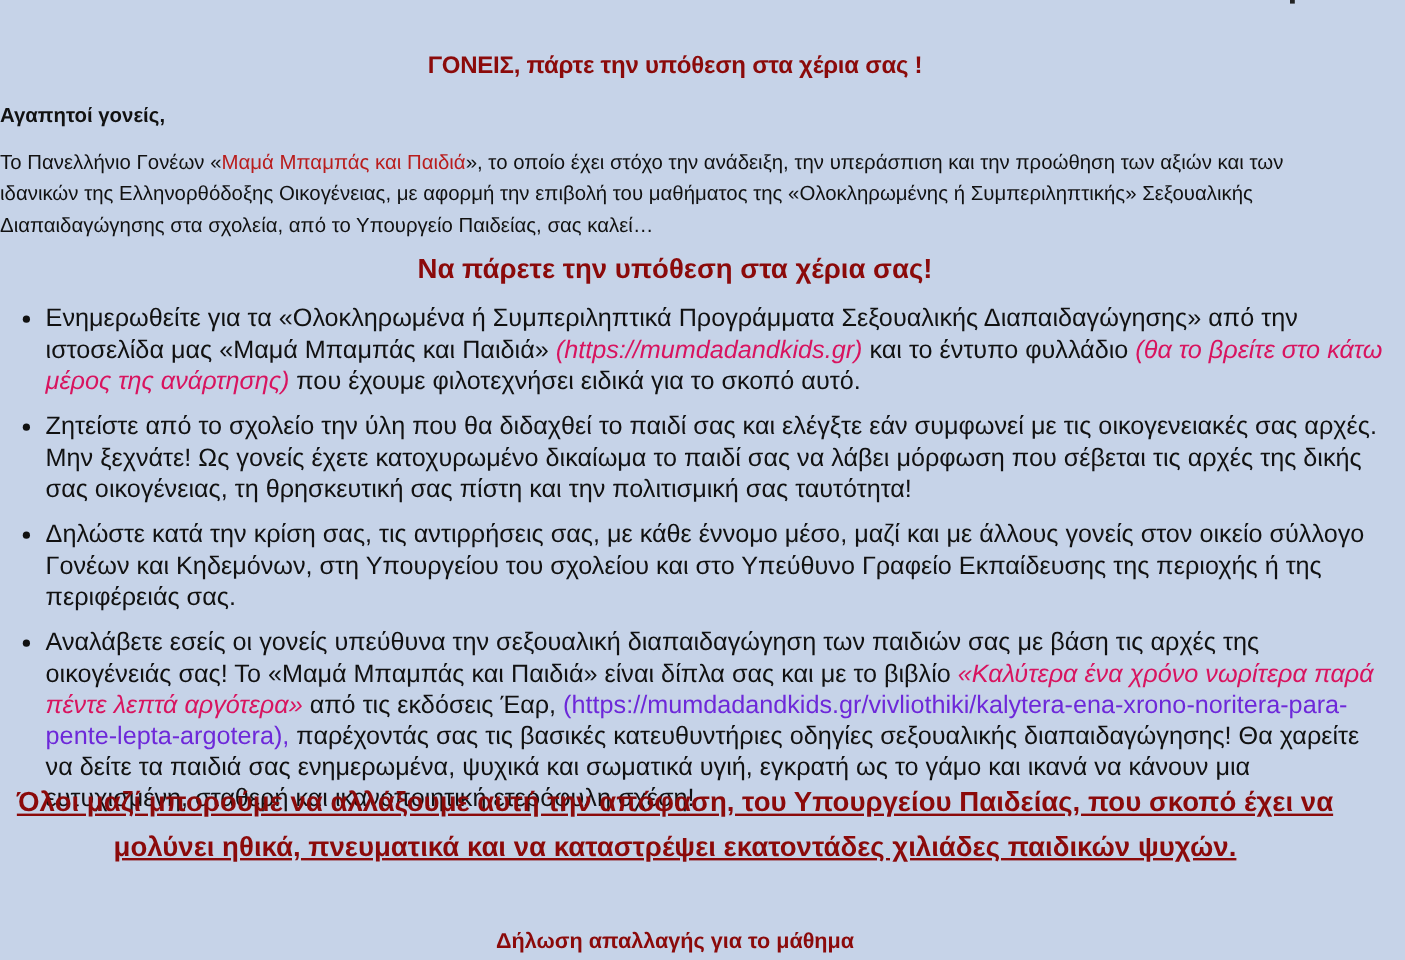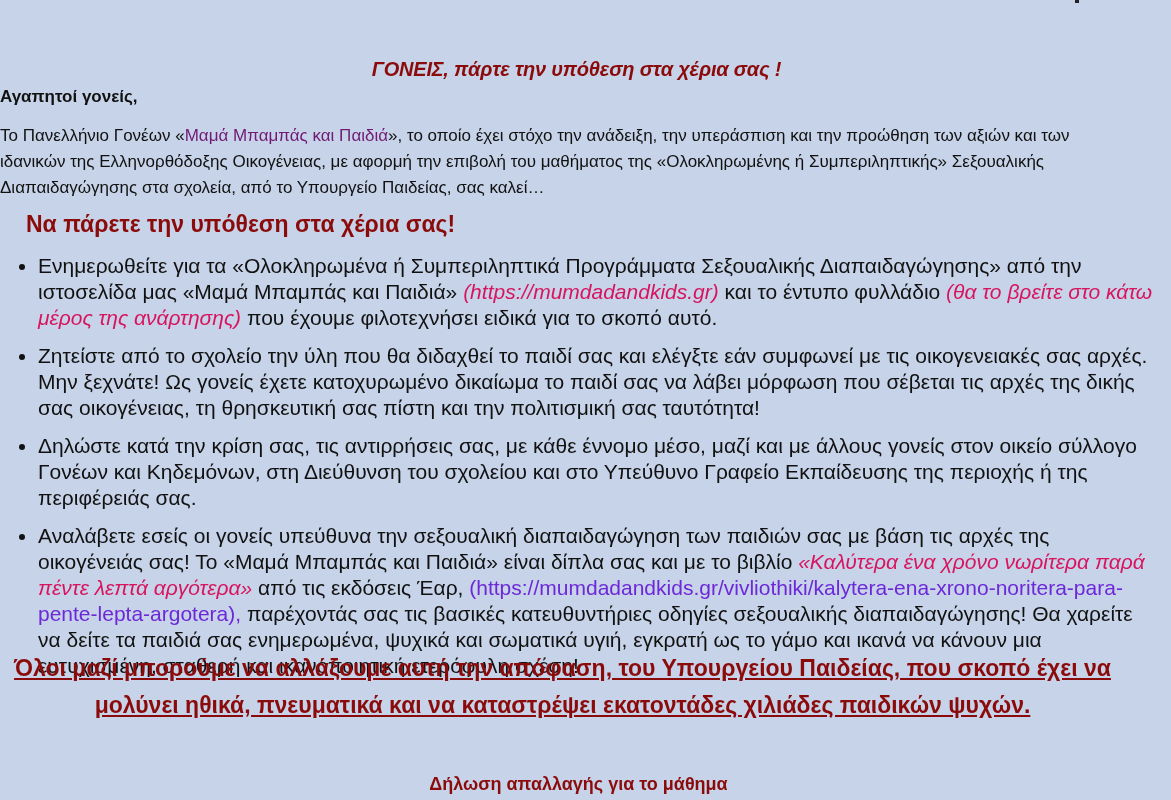--- a/index.html
+++ b/index.html
@@ -42,32 +42,32 @@
       font-size: 17px;
     }
     .intro {
       position: absolute;
       left: 0;
       top: 123px;
       width: 1130px;
       font-size: 17px;
       line-height: 26px;
     }
-    .pink { color: #701a75; }
+    .pink { color: #b91c1c; }
     .magenta-italic { color: #d8145f; font-style: italic; }
     .pinkurl { color: #6d28d9; }
     .subtitle {
       position: absolute;
       left: 0;
       width: 1125px;
       top: 211px;
+      text-align: center;
       font-weight: bold;
       font-size: 23px;
       color: #8b0a0a;
-      padding-left: 26px;
     }
     .bullets {
       position: absolute;
       left: 0;
       top: 253px;
       width: 1120px;
       margin: 0;
       padding: 0 0 0 38px;
       font-size: 21px;
       line-height: 26px;
@@ -97,40 +97,40 @@
       font-weight: bold;
       font-size: 18px;
       color: #8b0a0a;
     }
   </style>
 </head>
 <body>
 
 <div class="top-mark"></div>
 
-<h1 class="title" style="margin:14px;font-style:italic;">ΓΟΝΕΙΣ, πάρτε την υπόθεση στα χέρια σας !</h1>
+<h1 class="title" style="margin:0;">ΓΟΝΕΙΣ, πάρτε την υπόθεση στα χέρια σας !</h1>
 
 <div class="greeting">Αγαπητοί γονείς,</div>
 
 <p class="intro" style="margin:0;">
   <span>Το Πανελλήνιο Γονέων «</span><a class="pink">Μαμά Μπαμπάς και Παιδιά</a><span>», το οποίο έχει στόχο την ανάδειξη, την υπεράσπιση και την προώθηση των αξιών και των ιδανικών της Ελληνορθόδοξης Οικογένειας, με αφορμή την επιβολή του μαθήματος της «Ολοκληρωμένης ή Συμπεριληπτικής» Σεξουαλικής Διαπαιδαγώγησης στα σχολεία, από το Υπουργείο Παιδείας, σας καλεί…</span>
 </p>
 
 <h2 class="subtitle" style="margin:0;">Να πάρετε την υπόθεση στα χέρια σας!</h2>
 
 <ul class="bullets">
   <li>
     <span>Ενημερωθείτε για τα «Ολοκληρωμένα ή Συμπεριληπτικά Προγράμματα Σεξουαλικής Διαπαιδαγώγησης» από την ιστοσελίδα μας «Μαμά Μπαμπάς και Παιδιά» </span><a class="magenta-italic">(https://mumdadandkids.gr)</a><span> και το έντυπο φυλλάδιο </span><span class="magenta-italic">(θα το βρείτε στο κάτω μέρος της ανάρτησης)</span><span> που έχουμε φιλοτεχνήσει ειδικά για το σκοπό αυτό.</span>
   </li>
   <li>
     <span>Ζητείστε από το σχολείο την ύλη που θα διδαχθεί το παιδί σας και ελέγξτε εάν συμφωνεί με τις οικογενειακές σας αρχές. Μην ξεχνάτε! Ως γονείς έχετε κατοχυρωμένο δικαίωμα το παιδί σας να λάβει μόρφωση που σέβεται τις αρχές της δικής σας οικογένειας, τη θρησκευτική σας πίστη και την πολιτισμική σας ταυτότητα!</span>
   </li>
   <li>
-    <span>Δηλώστε κατά την κρίση σας, τις αντιρρήσεις σας, με κάθε έννομο μέσο, μαζί και με άλλους γονείς στον οικείο σύλλογο Γονέων και Κηδεμόνων, στη Διεύθυνση του σχολείου και στο Υπεύθυνο Γραφείο Εκπαίδευσης της περιοχής ή της περιφέρειάς σας.</span>
+    <span>Δηλώστε κατά την κρίση σας, τις αντιρρήσεις σας, με κάθε έννομο μέσο, μαζί και με άλλους γονείς στον οικείο σύλλογο Γονέων και Κηδεμόνων, στη Υπουργείου του σχολείου και στο Υπεύθυνο Γραφείο Εκπαίδευσης της περιοχής ή της περιφέρειάς σας.</span>
   </li>
   <li>
     <span>Αναλάβετε εσείς οι γονείς υπεύθυνα την σεξουαλική διαπαιδαγώγηση των παιδιών σας με βάση τις αρχές της οικογένειάς σας! Το «Μαμά Μπαμπάς και Παιδιά» είναι δίπλα σας και με το βιβλίο </span><span class="magenta-italic">«Καλύτερα ένα χρόνο νωρίτερα παρά πέντε λεπτά αργότερα»</span><span> από τις εκδόσεις Έαρ, </span><a class="pinkurl">(https://mumdadandkids.gr/vivliothiki/kalytera-ena-xrono-noritera-para-pente-lepta-argotera),</a><span> παρέχοντάς σας τις βασικές κατευθυντήριες οδηγίες σεξουαλικής διαπαιδαγώγησης! Θα χαρείτε να δείτε τα παιδιά σας ενημερωμένα, ψυχικά και σωματικά υγιή, εγκρατή ως το γάμο και ικανά να κάνουν μια ευτυχισμένη, σταθερή και ικανοποιητική ετερόφυλη σχέση!</span>
   </li>
 </ul>
 
 <h2 class="closing" style="margin:0;">Όλοι μαζί μπορούμε να αλλάξουμε αυτή την απόφαση, του Υπουργείου Παιδείας, που σκοπό έχει να μολύνει ηθικά, πνευματικά και να καταστρέψει εκατοντάδες χιλιάδες παιδικών ψυχών.</h2>
 
-<h3 class="declaration" style="margin:0;padding-left:16px;">Δήλωση απαλλαγής για το μάθημα</h3>
+<h3 class="declaration" style="margin:0;">Δήλωση απαλλαγής για το μάθημα</h3>
 
 </body></html>

